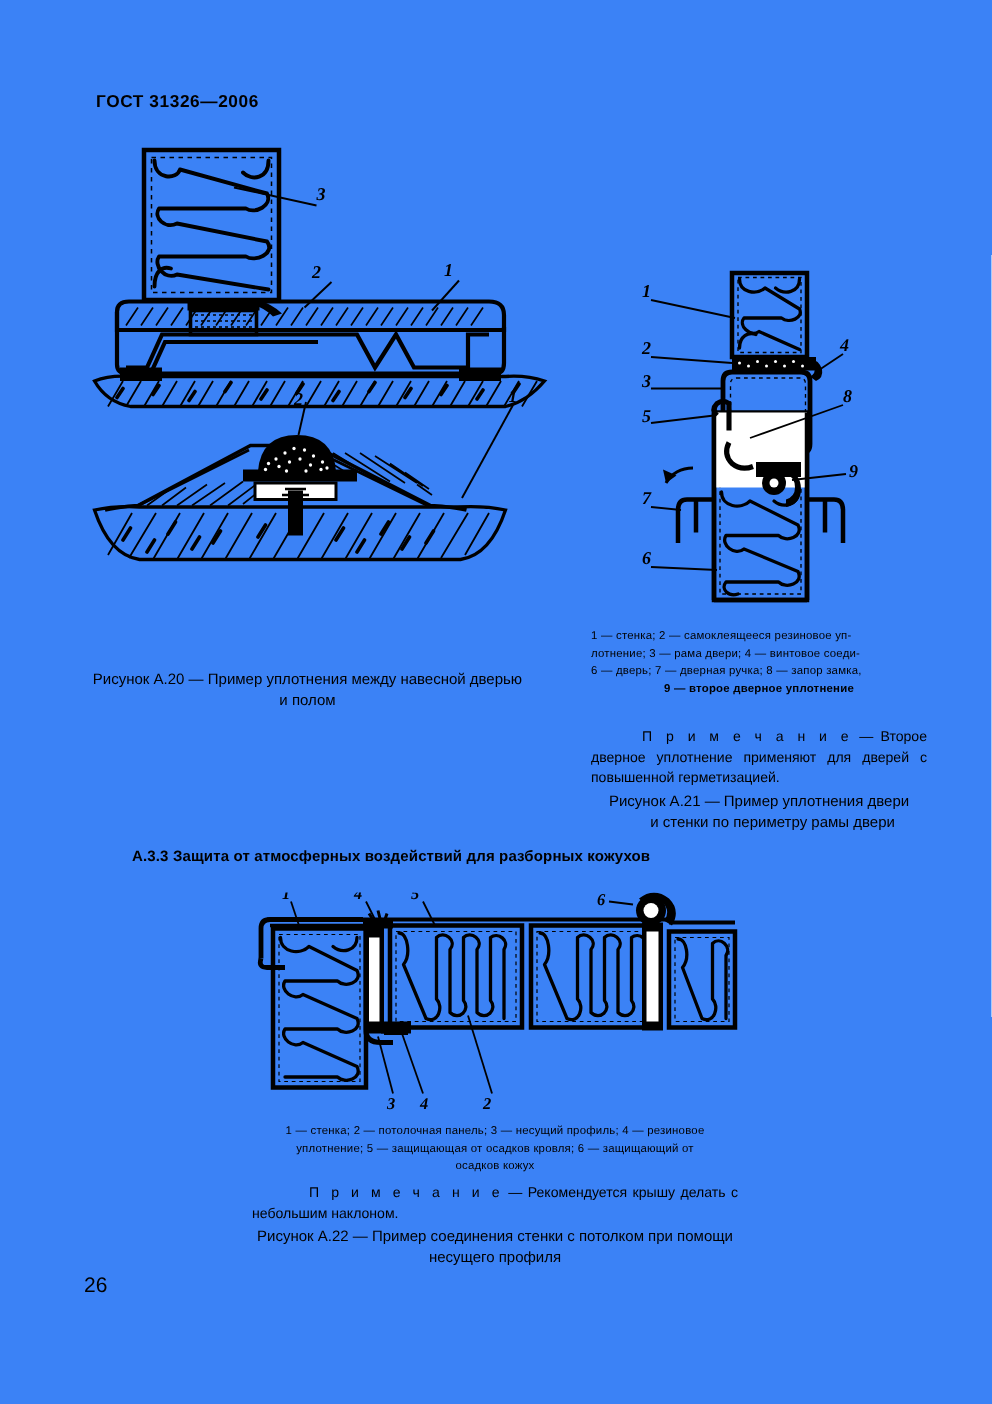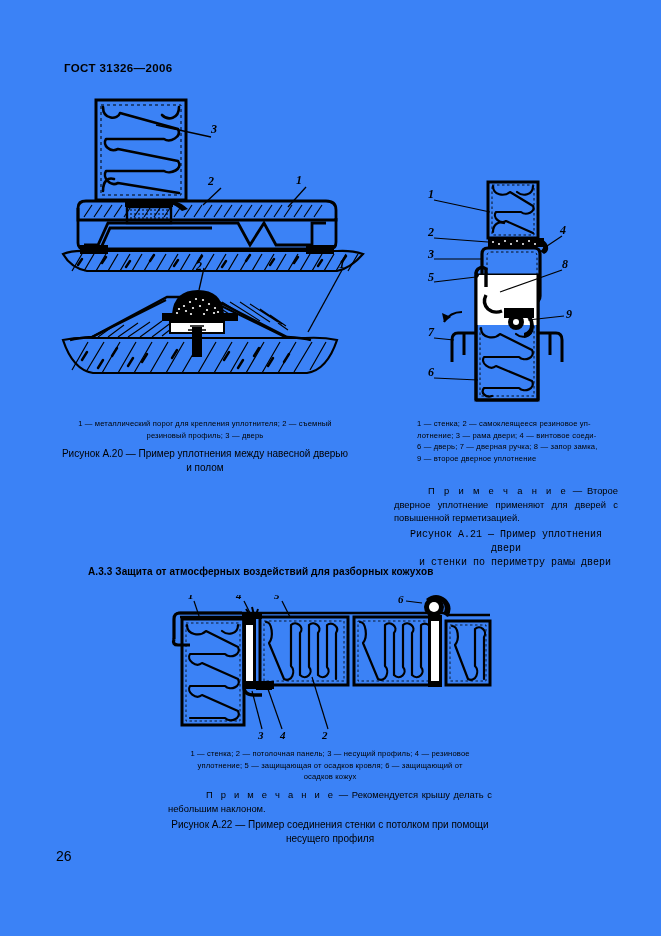--- a/index.html
+++ b/index.html
@@ -217,24 +217,20 @@
         </g>
 
         <path class="ln" style="stroke-width:1.3" d="M141 10 l5 -22"></path>
         <text class="callout-txt" x="138" y="-10">2</text>
         <path class="ln" style="stroke-width:1.3" d="M250 52 l34 -62"></path>
         <text class="callout-txt" x="281" y="-12">1</text>
       </g>
     </svg>
   </div>
 
-  <div class="legend" style="left:55px; top:418px; width:300px;">
-    <div>1 — металлический  порог  для крепления уплотнителя; 2 —   съемный</div>
-    <div>резиновый профиль; 3 — дверь</div>
-  </div>
 
   <div class="caption" style="left:55px; top:447px; width:300px;">
     <div>Рисунок А.20 — Пример уплотнения между навесной дверью</div>
     <div>и полом</div>
   </div>
 
   <div class="fig" style="left:420px; top:170px;">
     <svg width="200" height="240" viewBox="0 0 200 240" aria-hidden="true">
 
       <g>
@@ -323,32 +319,32 @@
         <path class="ln" style="stroke-width:1.2" d="M124 78 l18 -12"></path>
         <text class="callout-txt" x="140" y="64">4</text>
         <path class="ln" style="stroke-width:1.2" d="M80 122 l62 -22"></path>
         <text class="callout-txt" x="142" y="98">8</text>
         <path class="ln" style="stroke-width:1.2" d="M108 150 l36 -4"></path>
         <text class="callout-txt" x="146" y="148">9</text>
       </g>
     </svg>
   </div>
 
-  <div class="legend" style="left:394px; top:418px; width:224px; text-align:justify;margin-left:23px;">
+  <div class="legend" style="left:394px; top:418px; width:224px; text-align:justify;">
     <div>1 — стенка; 2 — самоклеящееся резиновое уп-</div>
     <div>лотнение; 3 — рама двери; 4 — винтовое соеди-</div>
     <div>6 —  дверь; 7 — дверная ручка; 8 — запор замка,</div>
-    <div style="text-align:left;">9 — второе дверное уплотнение</div>
+    <div style="text-align:center;font-weight:bold;">9 — второе дверное уплотнение</div>
   </div>
 
   <div class="note" style="left:394px; top:484px; width:224px;">
     <span style="margin-left:34px;" class="sp">П р и м е ч а н и е</span><span> — Второе дверное уплотнение применяют для дверей с повышенной герметизацией.</span>
   </div>
 
-  <div class="caption" style="left:394px; top:528px; width:224px;font-family:Liberation Mono, monospace;">
+  <div class="caption" style="left:394px; top:528px; width:224px;">
     <div>Рисунок А.21 — Пример уплотнения двери</div>
     <div style="text-indent:18px;">и  стенки по периметру рамы двери</div>
   </div>
 
   <div class="section-head" style="left:88px; top:566px;">А.3.3 Защита от атмосферных воздействий для разборных кожухов</div>
 
   <div class="fig" style="left:150px; top:595px;">
     <svg width="360" height="150" viewBox="0 0 360 150" aria-hidden="true">
 
       <g>

